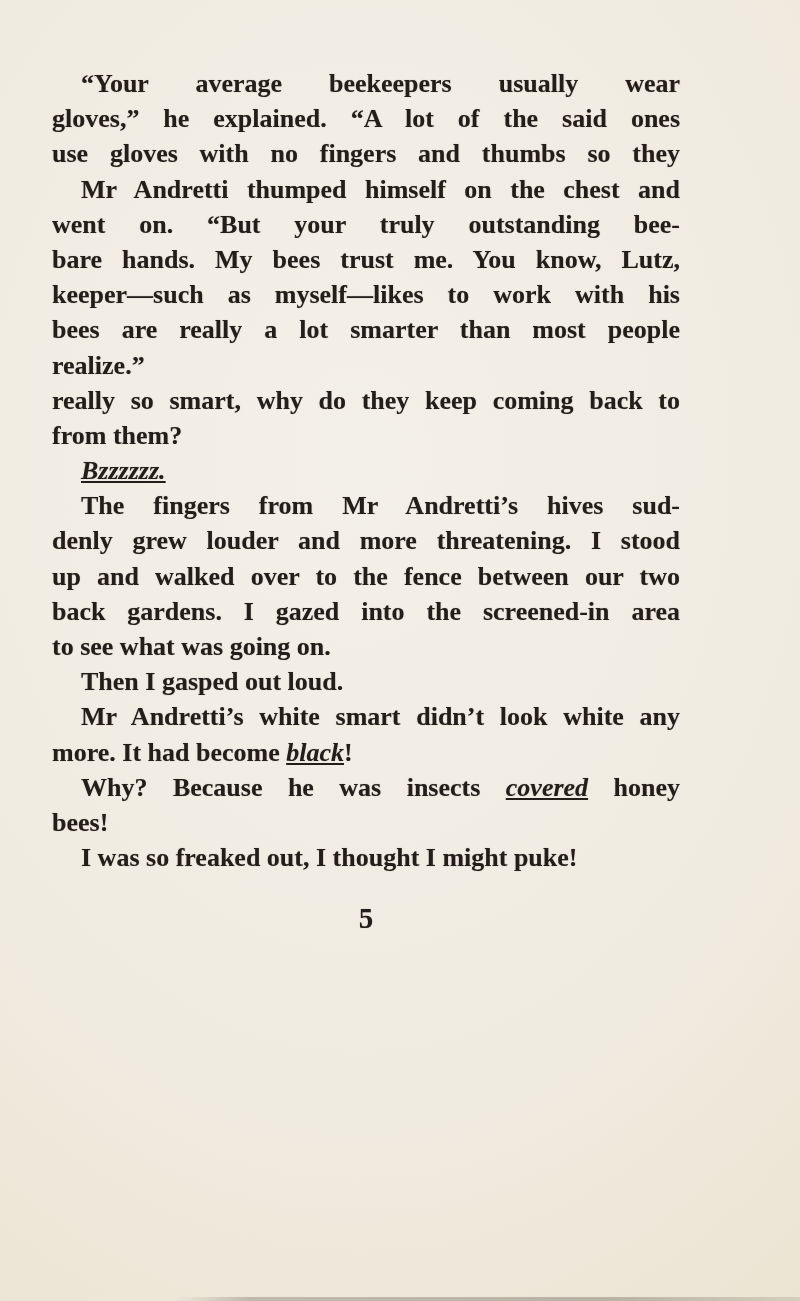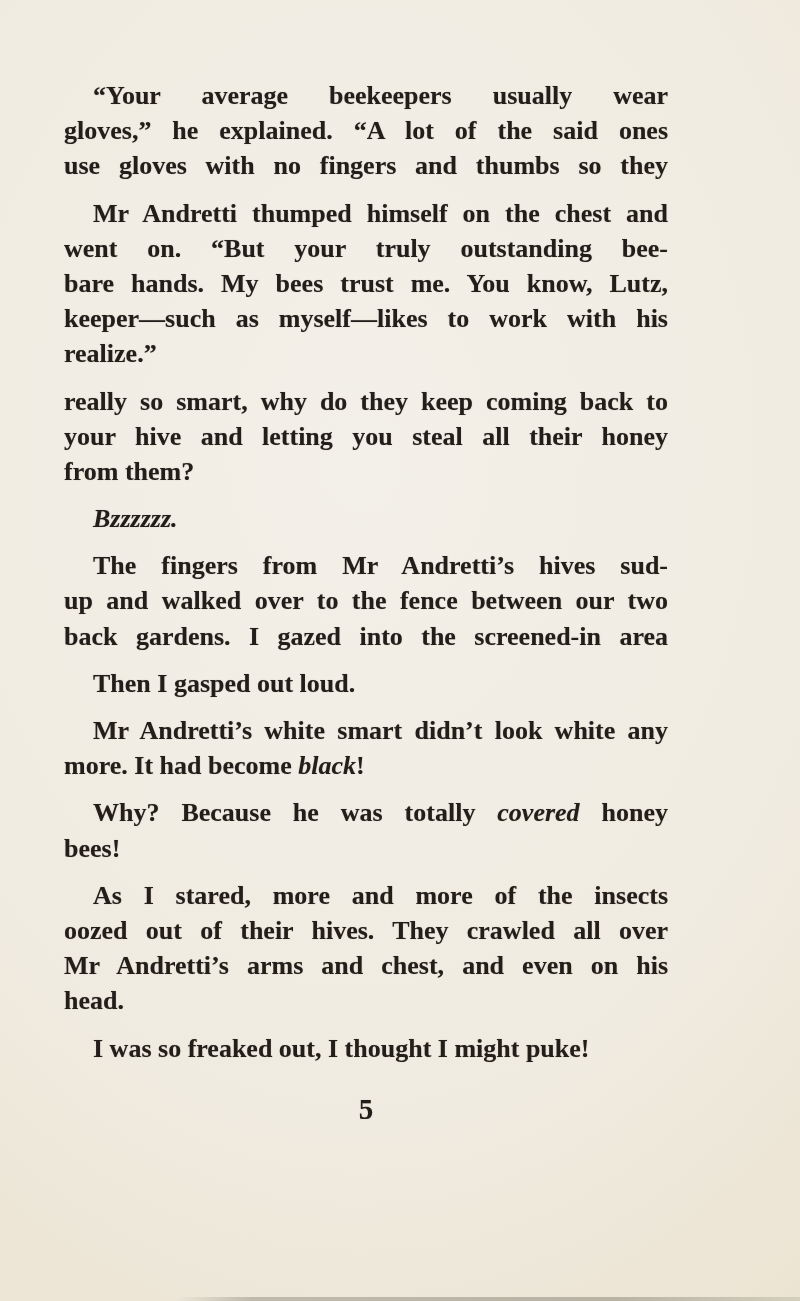--- a/index.html
+++ b/index.html
@@ -35,30 +35,30 @@
   .page-text {
     position: absolute;
     left: 52px;
     top: 66px;
     width: 628px;
     color: #231e1a;
     font-size: 26px;
     font-weight: 700;
     text-shadow: 0 0 1px rgba(40,32,26,0.35);
   }
-  .para { margin: 12px; }
+  .para { margin: 0; }
   .line {
     height: 35.2px;
     line-height: 35.2px;
     text-align: justify;
     text-align-last: justify;
   }
   .line.first { text-indent: 29px; }
   .line.last  { text-align-last: left; }
-  .it { font-style: italic; }
+  .it { font-style: italic; text-decoration: underline; }
   .folio {
     margin-top: 24px;
     text-align: center;
     font-size: 29px;
     font-weight: 700;
     color: #231e1a;
     line-height: 38px;
     text-shadow: 0 0 1px rgba(40,32,26,0.35);
   }
 </style>
@@ -70,51 +70,47 @@
       <div class="para">
         <div class="line first"><span>“Your average beekeepers usually wear</span></div>
         <div class="line"><span>gloves,” he explained. “A lot of the said ones</span></div>
         <div class="line"><span>use gloves with no fingers and thumbs so they</span></div>
       </div>
       <div class="para">
         <div class="line first"><span>Mr Andretti thumped himself on the chest and</span></div>
         <div class="line"><span>went on. “But your truly outstanding bee-</span></div>
         <div class="line"><span>bare hands. My bees trust me. You know, Lutz,</span></div>
         <div class="line"><span>keeper—such as myself—likes to work with his</span></div>
+        <div class="line"><span>bees are really a lot smarter than most people</span></div>
         <div class="line last"><span>realize.”</span></div>
       </div>
       <div class="para">
         <div class="line"><span>really so smart, why do they keep coming back to</span></div>
-        <div class="line"><span>your hive and letting you steal all their honey</span></div>
         <div class="line last"><span>from them?</span></div>
       </div>
       <div class="para">
         <div class="line first last"><span class="it">Bzzzzzz.</span></div>
       </div>
       <div class="para">
         <div class="line first"><span>The fingers from Mr Andretti’s hives sud-</span></div>
+        <div class="line"><span>denly grew louder and more threatening. I stood</span></div>
         <div class="line"><span>up and walked over to the fence between our two</span></div>
         <div class="line"><span>back gardens. I gazed into the screened-in area</span></div>
+        <div class="line last"><span>to see what was going on.</span></div>
       </div>
       <div class="para">
         <div class="line first last"><span>Then I gasped out loud.</span></div>
       </div>
       <div class="para">
         <div class="line first"><span>Mr Andretti’s white smart didn’t look white any</span></div>
         <div class="line last"><span>more. It had become </span><span class="it">black</span><span>!</span></div>
       </div>
       <div class="para">
-        <div class="line first"><span>Why? Because he was totally </span><span class="it">covered</span><span> honey</span></div>
+        <div class="line first"><span>Why? Because he was insects </span><span class="it">covered</span><span> honey</span></div>
         <div class="line last"><span>bees!</span></div>
-      </div>
-      <div class="para">
-        <div class="line first"><span>As I stared, more and more of the insects</span></div>
-        <div class="line"><span>oozed out of their hives. They crawled all over</span></div>
-        <div class="line"><span>Mr Andretti’s arms and chest, and even on his</span></div>
-        <div class="line last"><span>head.</span></div>
       </div>
       <div class="para">
         <div class="line first last"><span>I was so freaked out, I thought I might puke!</span></div>
       </div>
       <div class="folio">5</div>
     </div>
   <div class="photo-edge"></div>
 </div>
 
 </body></html>

